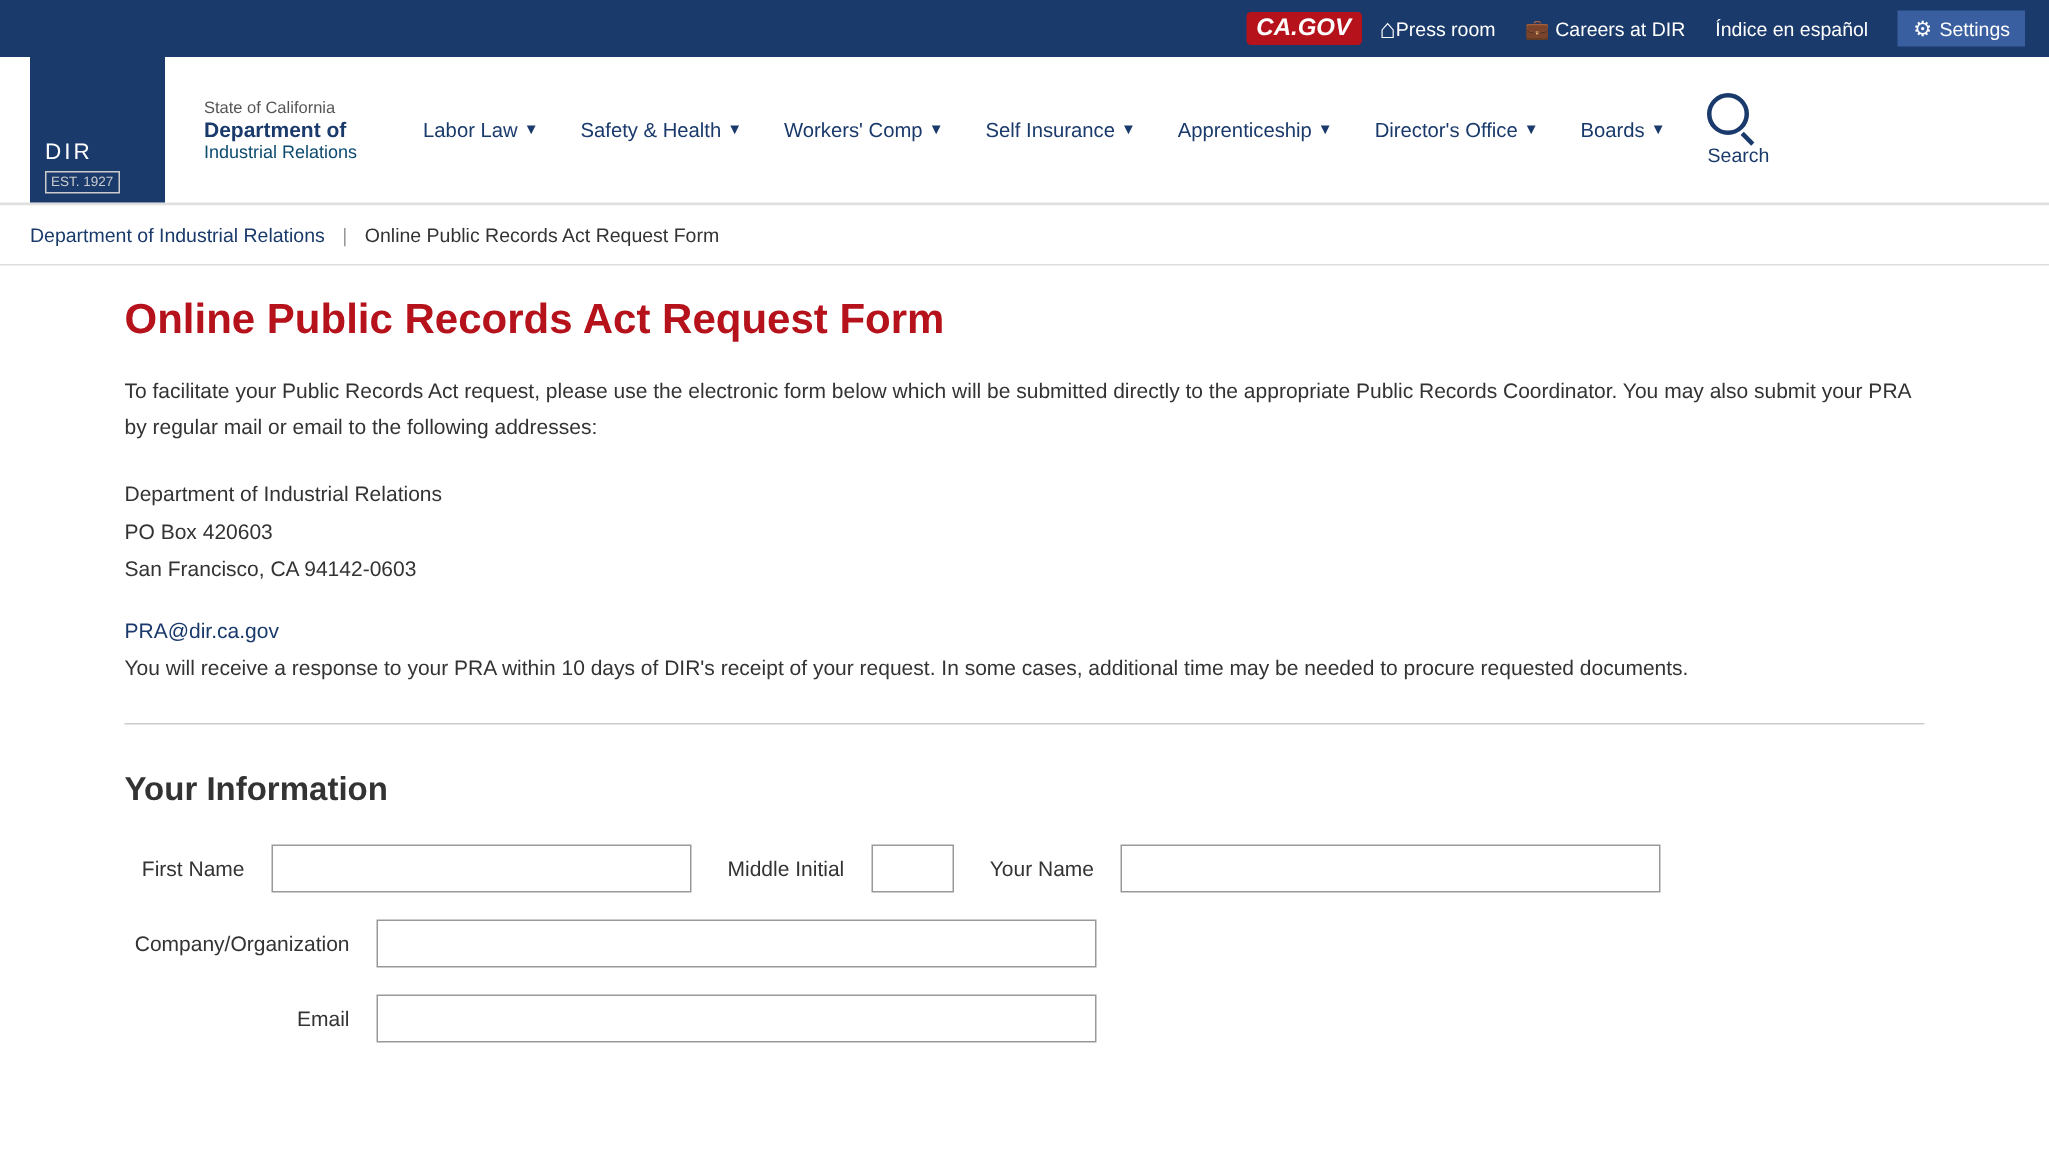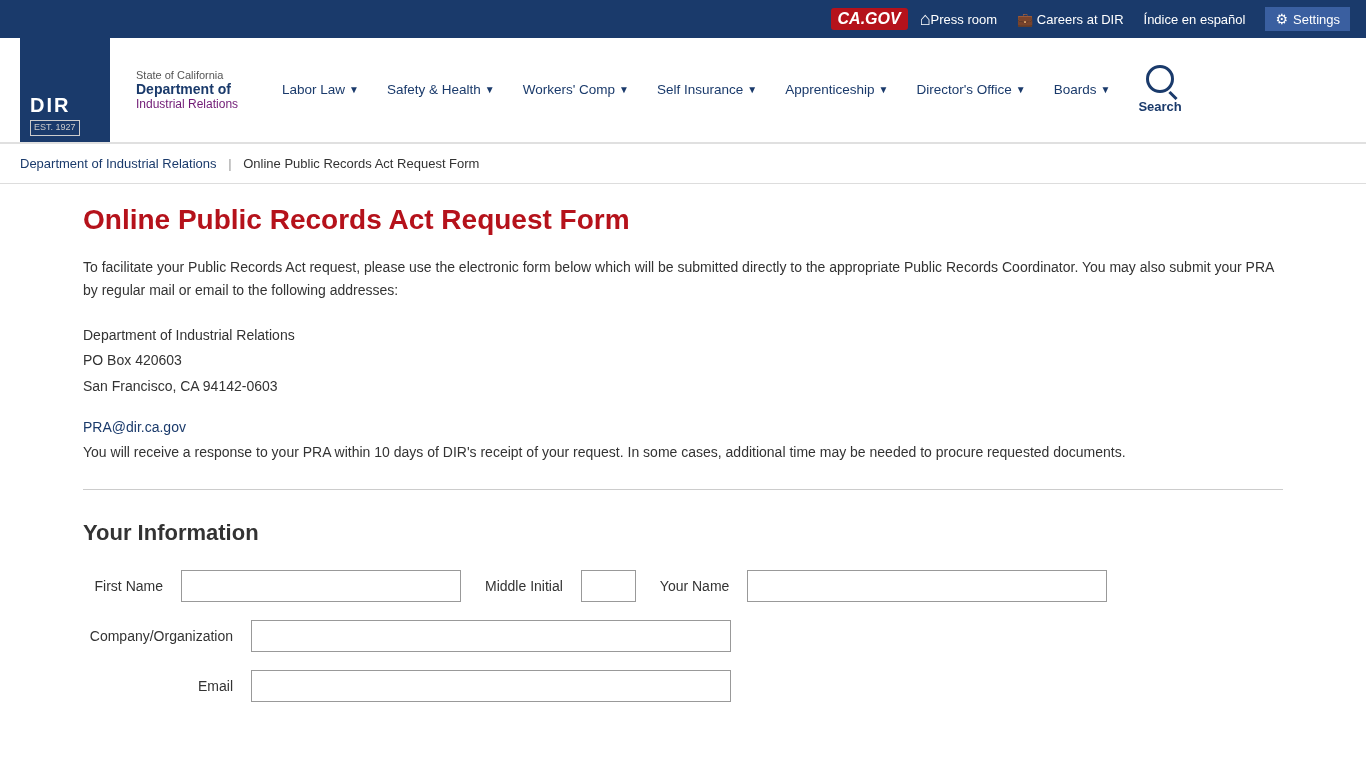--- a/index.html
+++ b/index.html
@@ -52,26 +52,26 @@
       background: #1a3a6b;
       color: #fff;
       padding: 6px 10px;
       font-size: 11px;
       line-height: 1.3;
       min-width: 90px;
       display: flex;
       flex-direction: column;
       align-items: flex-start;
     }
-    .logo-dir { font-size: 20px; font-weight: bold; letter-spacing: 2px; color: #fff; margin-top: 48px; }
+    .logo-dir { font-size: 15px; font-weight: normal; letter-spacing: 2px; color: #fff; margin-top: 48px; }
     .logo-est { font-size: 9px; color: #ccc; border: 1px solid #ccc; padding: 1px 3px; display: inline-block; margin-top: 2px; }
     .logo-text { margin-left: 26px; }
     .logo-text .state { font-size: 11px; color: #555; }
     .logo-text .dept { font-size: 14px; font-weight: bold; color: #1a3a6b; }
-    .logo-text .dept2 { font-size: 12px; color: #701a75; }
+    .logo-text .dept2 { font-size: 12px; color: #0c4a6e; }
 
     .main-nav { display: flex; align-items: center; flex: 1; gap: 0; flex-wrap: nowrap; }
     .nav-item {
       padding: 28px 14px;
       font-size: 13.5px;
       color: #1a3a6b;
       cursor: pointer;
       white-space: nowrap;
       display: flex;
       align-items: center;
@@ -89,24 +89,22 @@
       justify-content: center;
       min-width: 90px;
     }
     .search-btn {
       background: none;
       border: none;
       cursor: pointer;
       color: #1a3a6b;
       display: flex;
       flex-direction: column;
-      align-items: center;
       padding: 10px 14px;
       font-size: 13px;
-      font-weight: bold;
     }
     .search-btn .search-icon-circle {
       width: 28px;
       height: 28px;
       border: 3px solid #1a3a6b;
       border-radius: 50%;
       position: relative;
       display: flex;
       align-items: center;
       justify-content: center;

